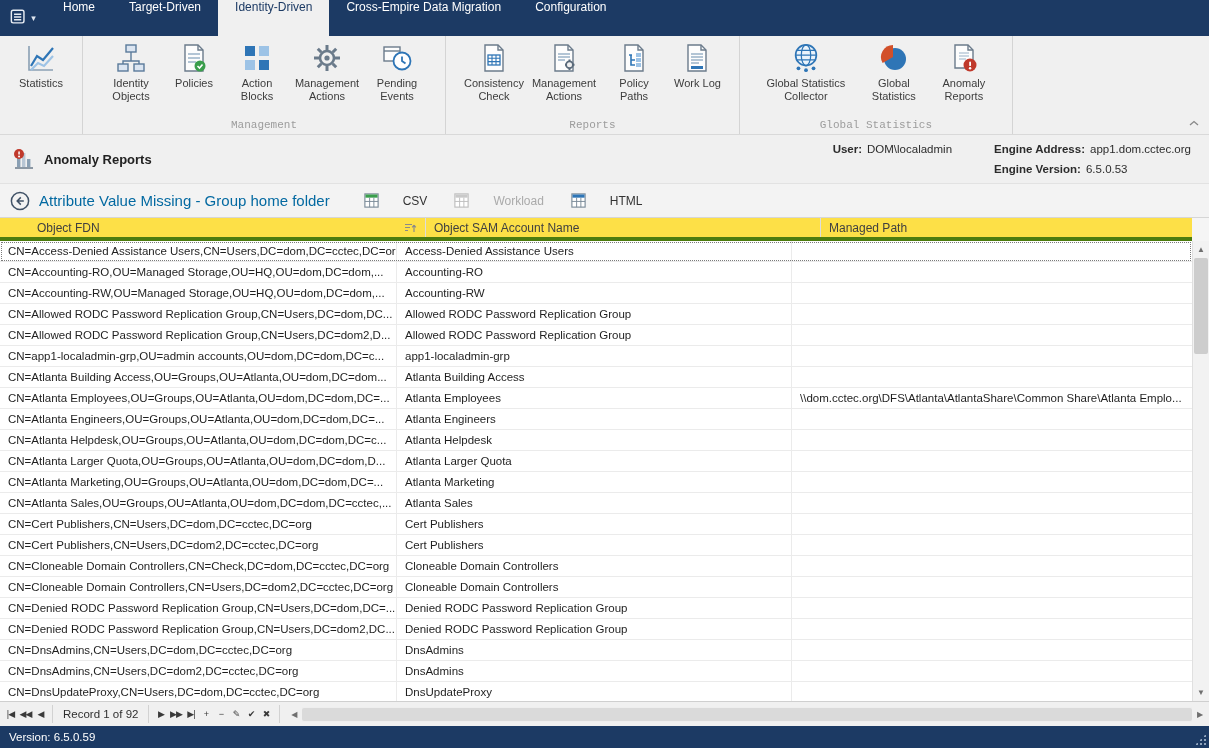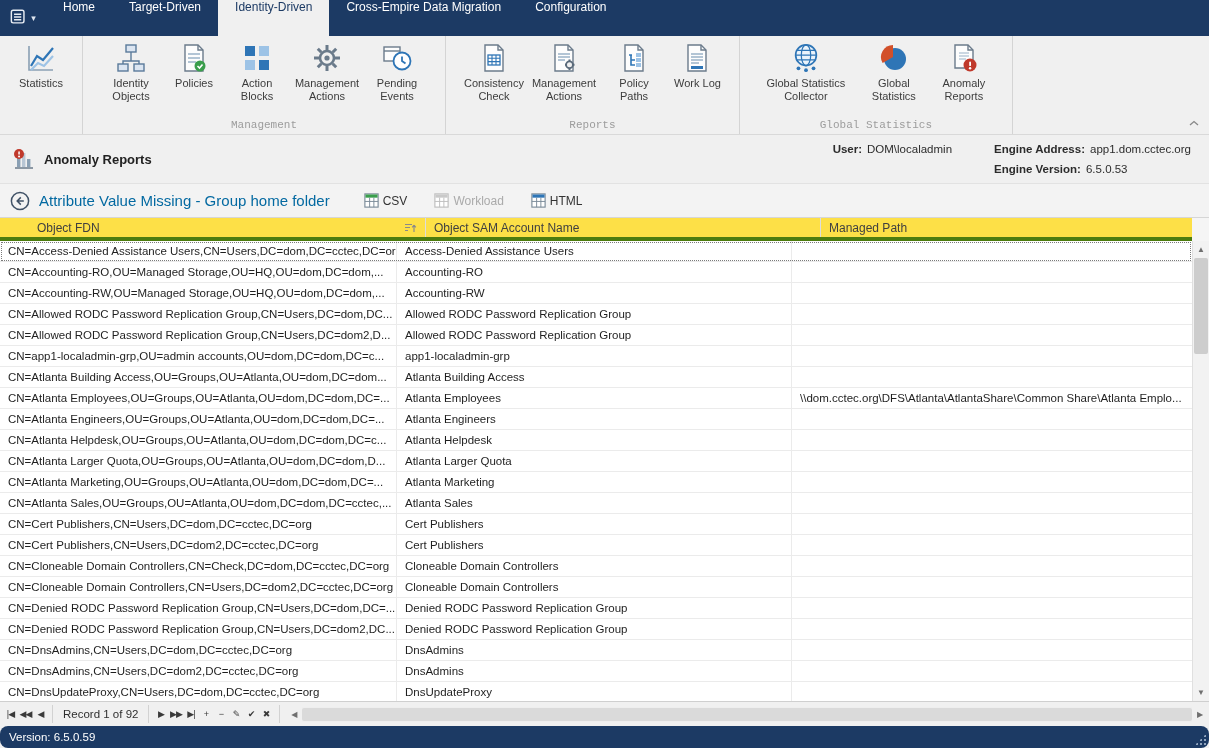--- a/index.html
+++ b/index.html
@@ -34,21 +34,21 @@
   .title-icon svg{width:24px;height:24px;display:block;}
   .title-text{font-weight:bold;font-size:13px;color:#222;}
   .header-info{margin-left:auto;display:grid;grid-template-columns:auto auto;column-gap:42px;row-gap:8px;font-size:11.5px;color:#2c2c2c;}
   .info-label{font-weight:bold;margin-right:5px;}
 
   
   .toolbar{height:35px;background:#f3f3f3;border-top:1px solid #e2e2e2;border-bottom:1px solid #d6d6d6;display:flex;align-items:center;padding:0 10px;flex:none;}
   .back-btn{width:22px;height:22px;cursor:pointer;margin-right:7px;flex:none;}
   .back-btn svg{width:20px;height:20px;display:block;margin-top:1px;}
   .report-title{font-size:15px;color:#0369a1;margin-right:24px;white-space:nowrap;}
-  .tb-btn{display:flex;align-items:center;gap:3px;padding:3px 9px;margin-right:8px;cursor:pointer;font-size:12px;color:#333;}
+  .tb-btn{display:flex;align-items:center;gap:23px;padding:3px 9px;margin-right:8px;cursor:pointer;font-size:12px;color:#333;}
   .tb-btn.disabled{color:#aaa;}
   .tb-btn svg{width:17px;height:17px;display:block;}
 
   
   .grid-area{flex:1;display:flex;background:#f5f5f5;overflow:hidden;}
   .grid{flex:1;display:flex;flex-direction:column;overflow:hidden;min-width:0;}
   .grid-header{height:23px;display:grid;grid-template-columns:397px 395px 1fr;background:#fde047;border-bottom:4px solid #4d7c0f;flex:none;padding-left:29px;}
   .hcell{display:flex;align-items:center;padding:0 8px;font-size:12px;color:#404040;border-right:1px solid #ddd;cursor:pointer;overflow:hidden;white-space:nowrap;}
   .hcell.last{border-right:none;}
   .sort-icon{margin-left:auto;flex:none;}
@@ -70,21 +70,21 @@
   .nav-buttons{display:flex;align-items:center;}
   .navbtn{min-width:15px;padding:0 1px;text-align:center;cursor:pointer;font-size:9px;color:#3a3a3a;letter-spacing:-1px;line-height:23px;}
   .record-text{display:flex;align-items:center;padding:0 10px;border-left:1px solid #d2d2d2;border-right:1px solid #d2d2d2;margin:3px 4px;font-size:11.5px;color:#2f2f2f;white-space:nowrap;}
   .hsep{width:1px;background:#d2d2d2;margin:3px 6px;flex:none;}
   .hscroll{flex:1;display:flex;align-items:center;padding-right:1px;min-width:0;}
   .harrow{width:16px;text-align:center;font-size:8px;color:#6f6f6f;cursor:pointer;flex:none;}
   .htrack{flex:1;height:15px;background:#eeeeee;position:relative;min-width:0;}
   .hthumb{position:absolute;top:1px;bottom:1px;left:0;width:100%;background:#dadada;border-radius:2px;cursor:pointer;}
 
   
-  .statusbar{height:22px;background:#1c3a64;color:#fff;display:flex;align-items:center;padding:0 9px;font-size:11.5px;flex:none;position:relative;border-radius:8px;}
+  .statusbar{height:22px;background:#1c3a64;color:#fff;display:flex;align-items:center;padding:0 9px;font-size:11.5px;flex:none;position:relative;}
   .grip{position:absolute;right:3px;bottom:3px;width:11px;height:11px;background-image:radial-gradient(#8fa3bd 1px,transparent 1.3px);background-size:4px 4px;clip-path:polygon(100% 0,100% 100%,0 100%);}
 </style>
 </head>
 <body>
 
 <div class="app">
 
   <div class="topbar">
     <div class="app-button">
       <span>

